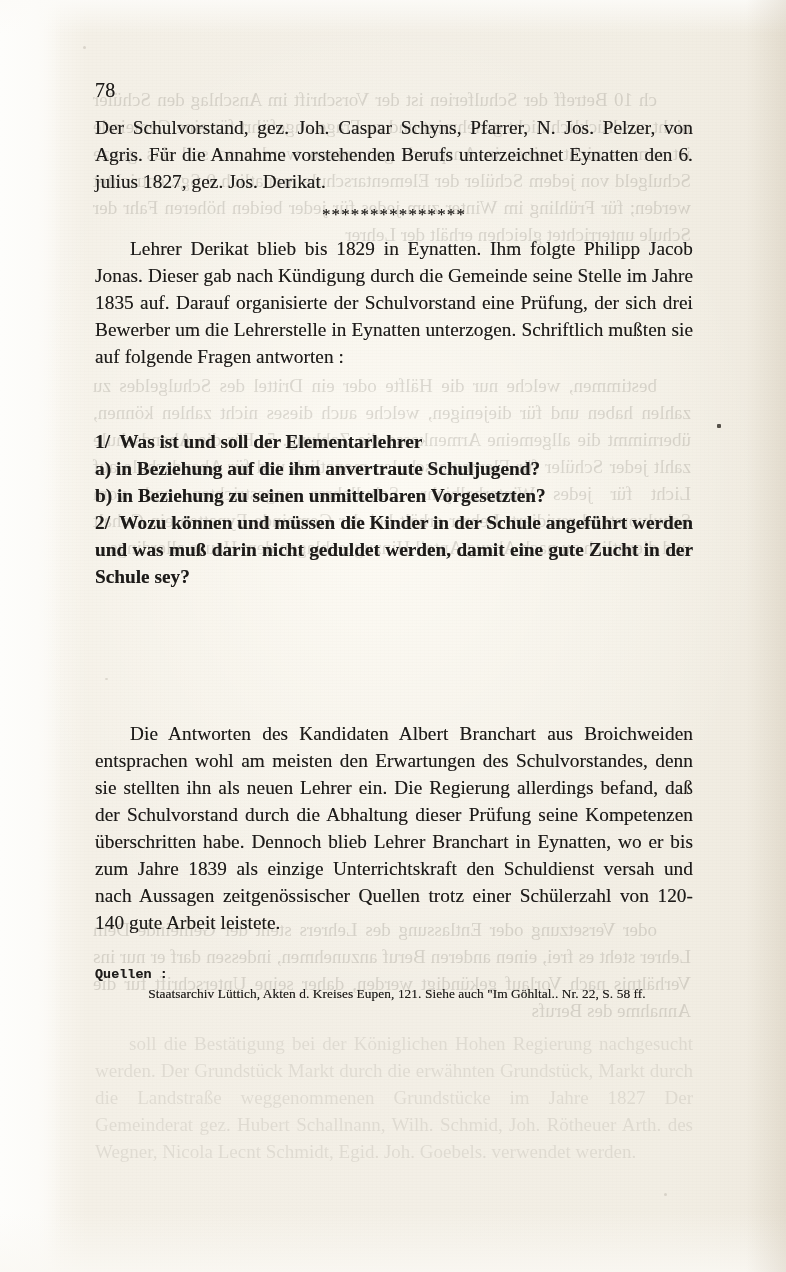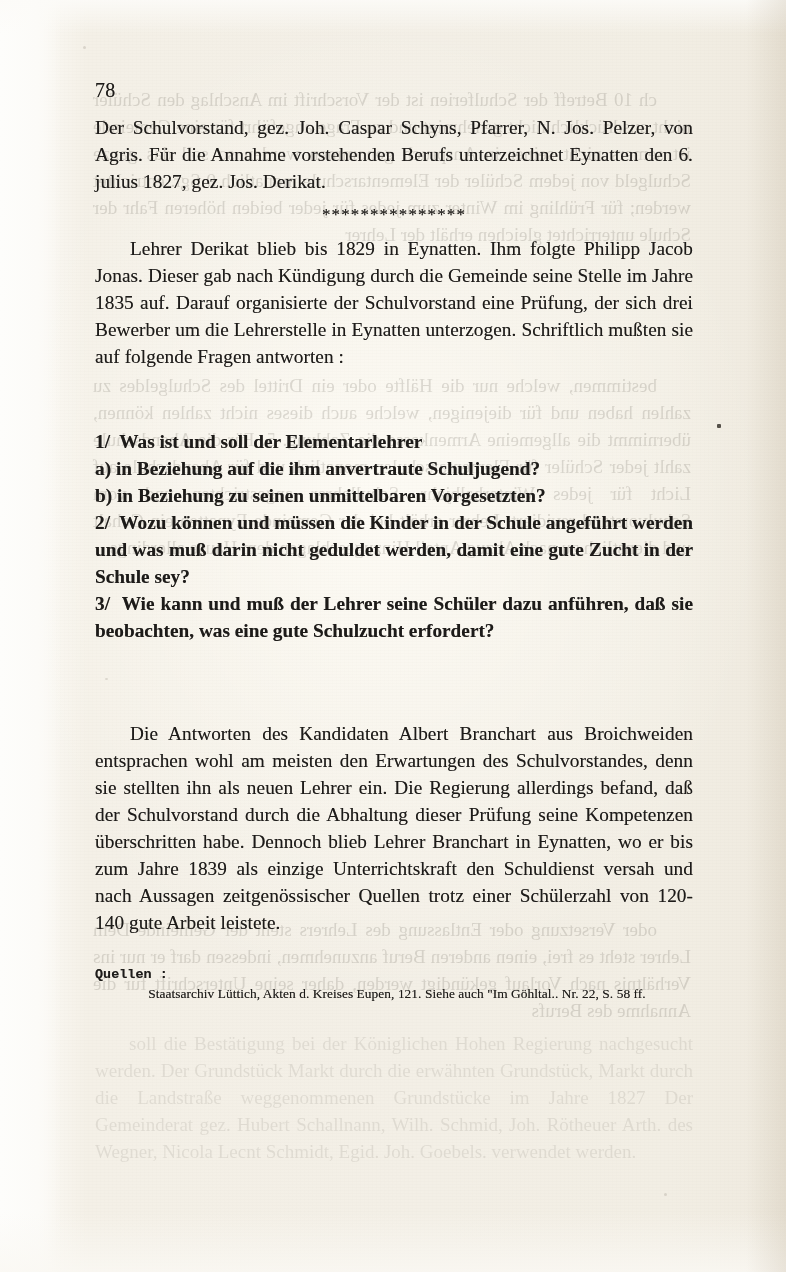--- a/index.html
+++ b/index.html
@@ -234,24 +234,20 @@
         <span>in Beziehung auf die ihm anvertraute Schuljugend?</span>
       </p>
       <p class="q">
         <span>b)</span>
         <span>in Beziehung zu seinen unmittelbaren Vorgesetzten?</span>
       </p>
       <p class="q wrap">
         <span>2/</span>&nbsp;
         <span>Wozu können und müssen die Kinder in der Schule angeführt werden und was muß darin nicht geduldet werden, damit eine gute Zucht in der Schule sey?</span>
       </p>
-      <p class="q wrap">
-        <span>3/</span>&nbsp;
-        <span>Wie kann und muß der Lehrer seine Schüler dazu anführen, daß sie beobachten, was eine gute Schulzucht erfordert?</span>
-      </p>
     </div>
 
     <div class="block indent" style="top:684px;margin-top:36px;">
       <p>Die Antworten des Kandidaten Albert Branchart aus Broichweiden entsprachen wohl am meisten den Erwartungen des Schulvorstandes, denn sie stellten ihn als neuen Lehrer ein. Die Regierung allerdings befand, daß der Schulvorstand durch die Abhaltung dieser Prüfung seine Kompetenzen überschritten habe. Dennoch blieb Lehrer Branchart in Eynatten, wo er bis zum Jahre 1839 als einzige Unterrichtskraft den Schuldienst versah und nach Aussagen zeitgenössischer Quellen trotz einer Schülerzahl von 120-140 gute Arbeit leistete.</p>
     </div>
 
     <div class="footnote" style="top:966px;">
       <p class="fn-head">Quellen :</p>
       <p class="fn-body">Staatsarchiv Lüttich, Akten d. Kreises Eupen, 121. Siehe auch "Im Göhltal.. Nr. 22, S. 58 ff.</p>
     </div>

